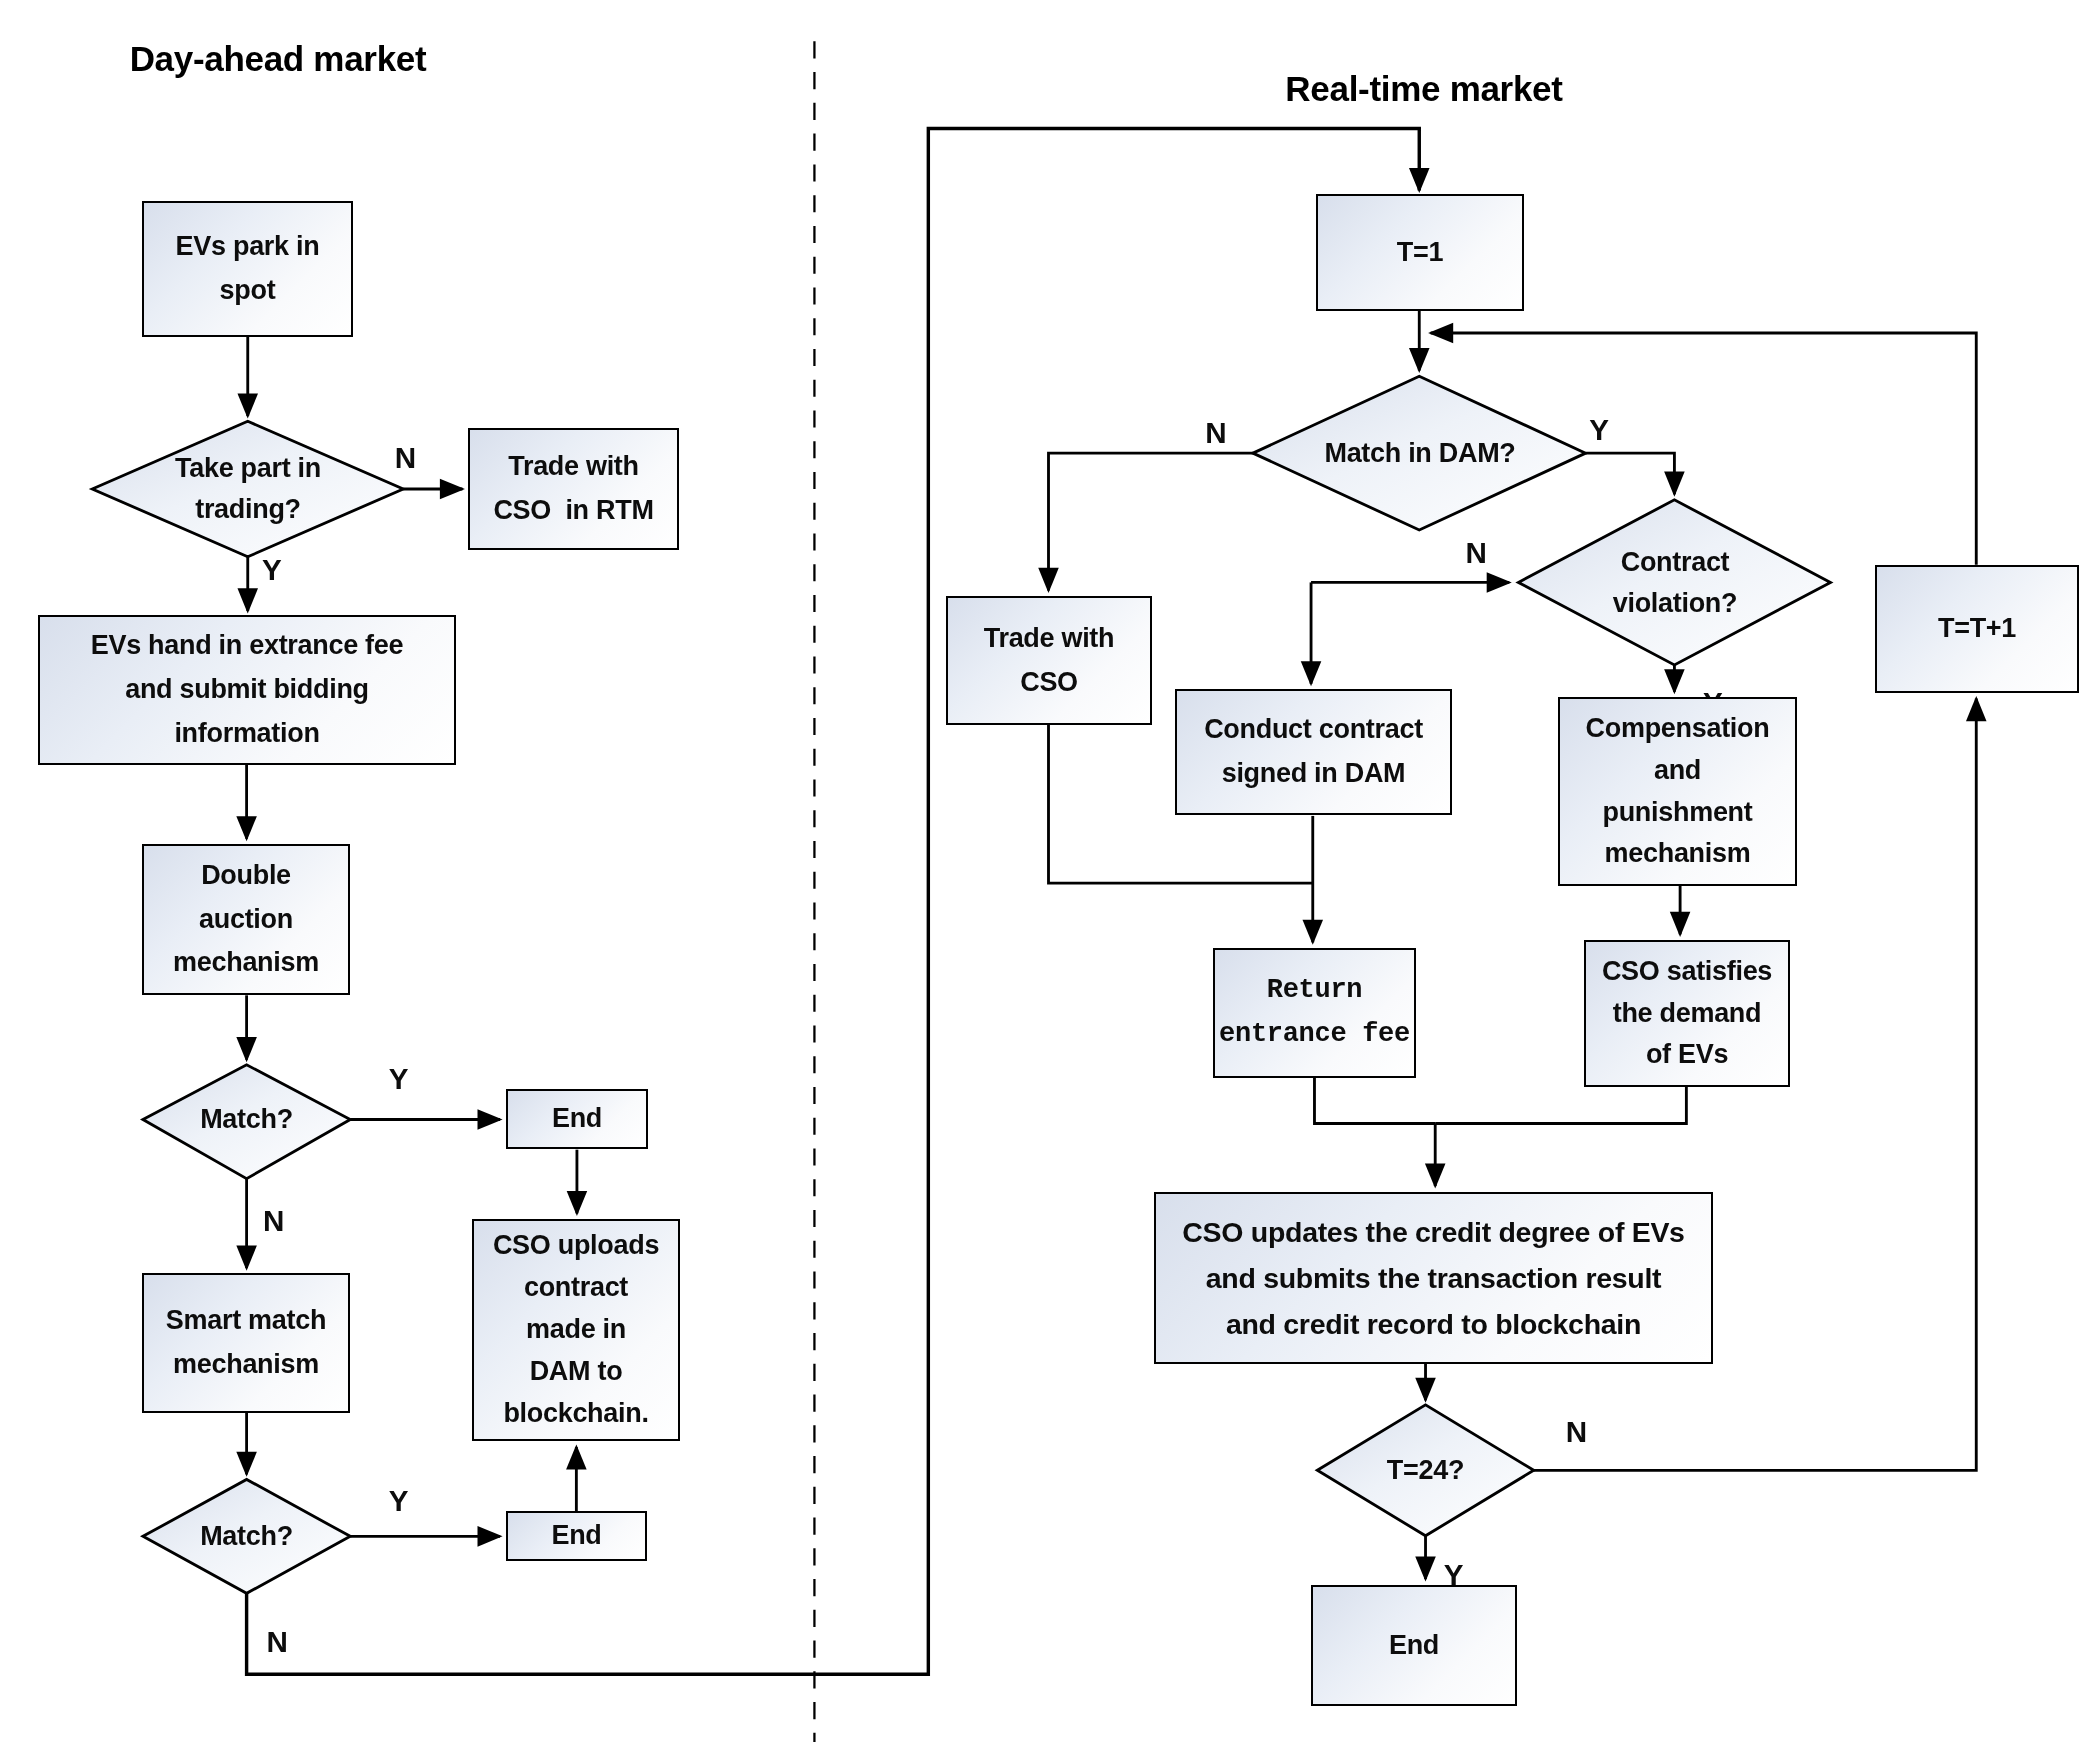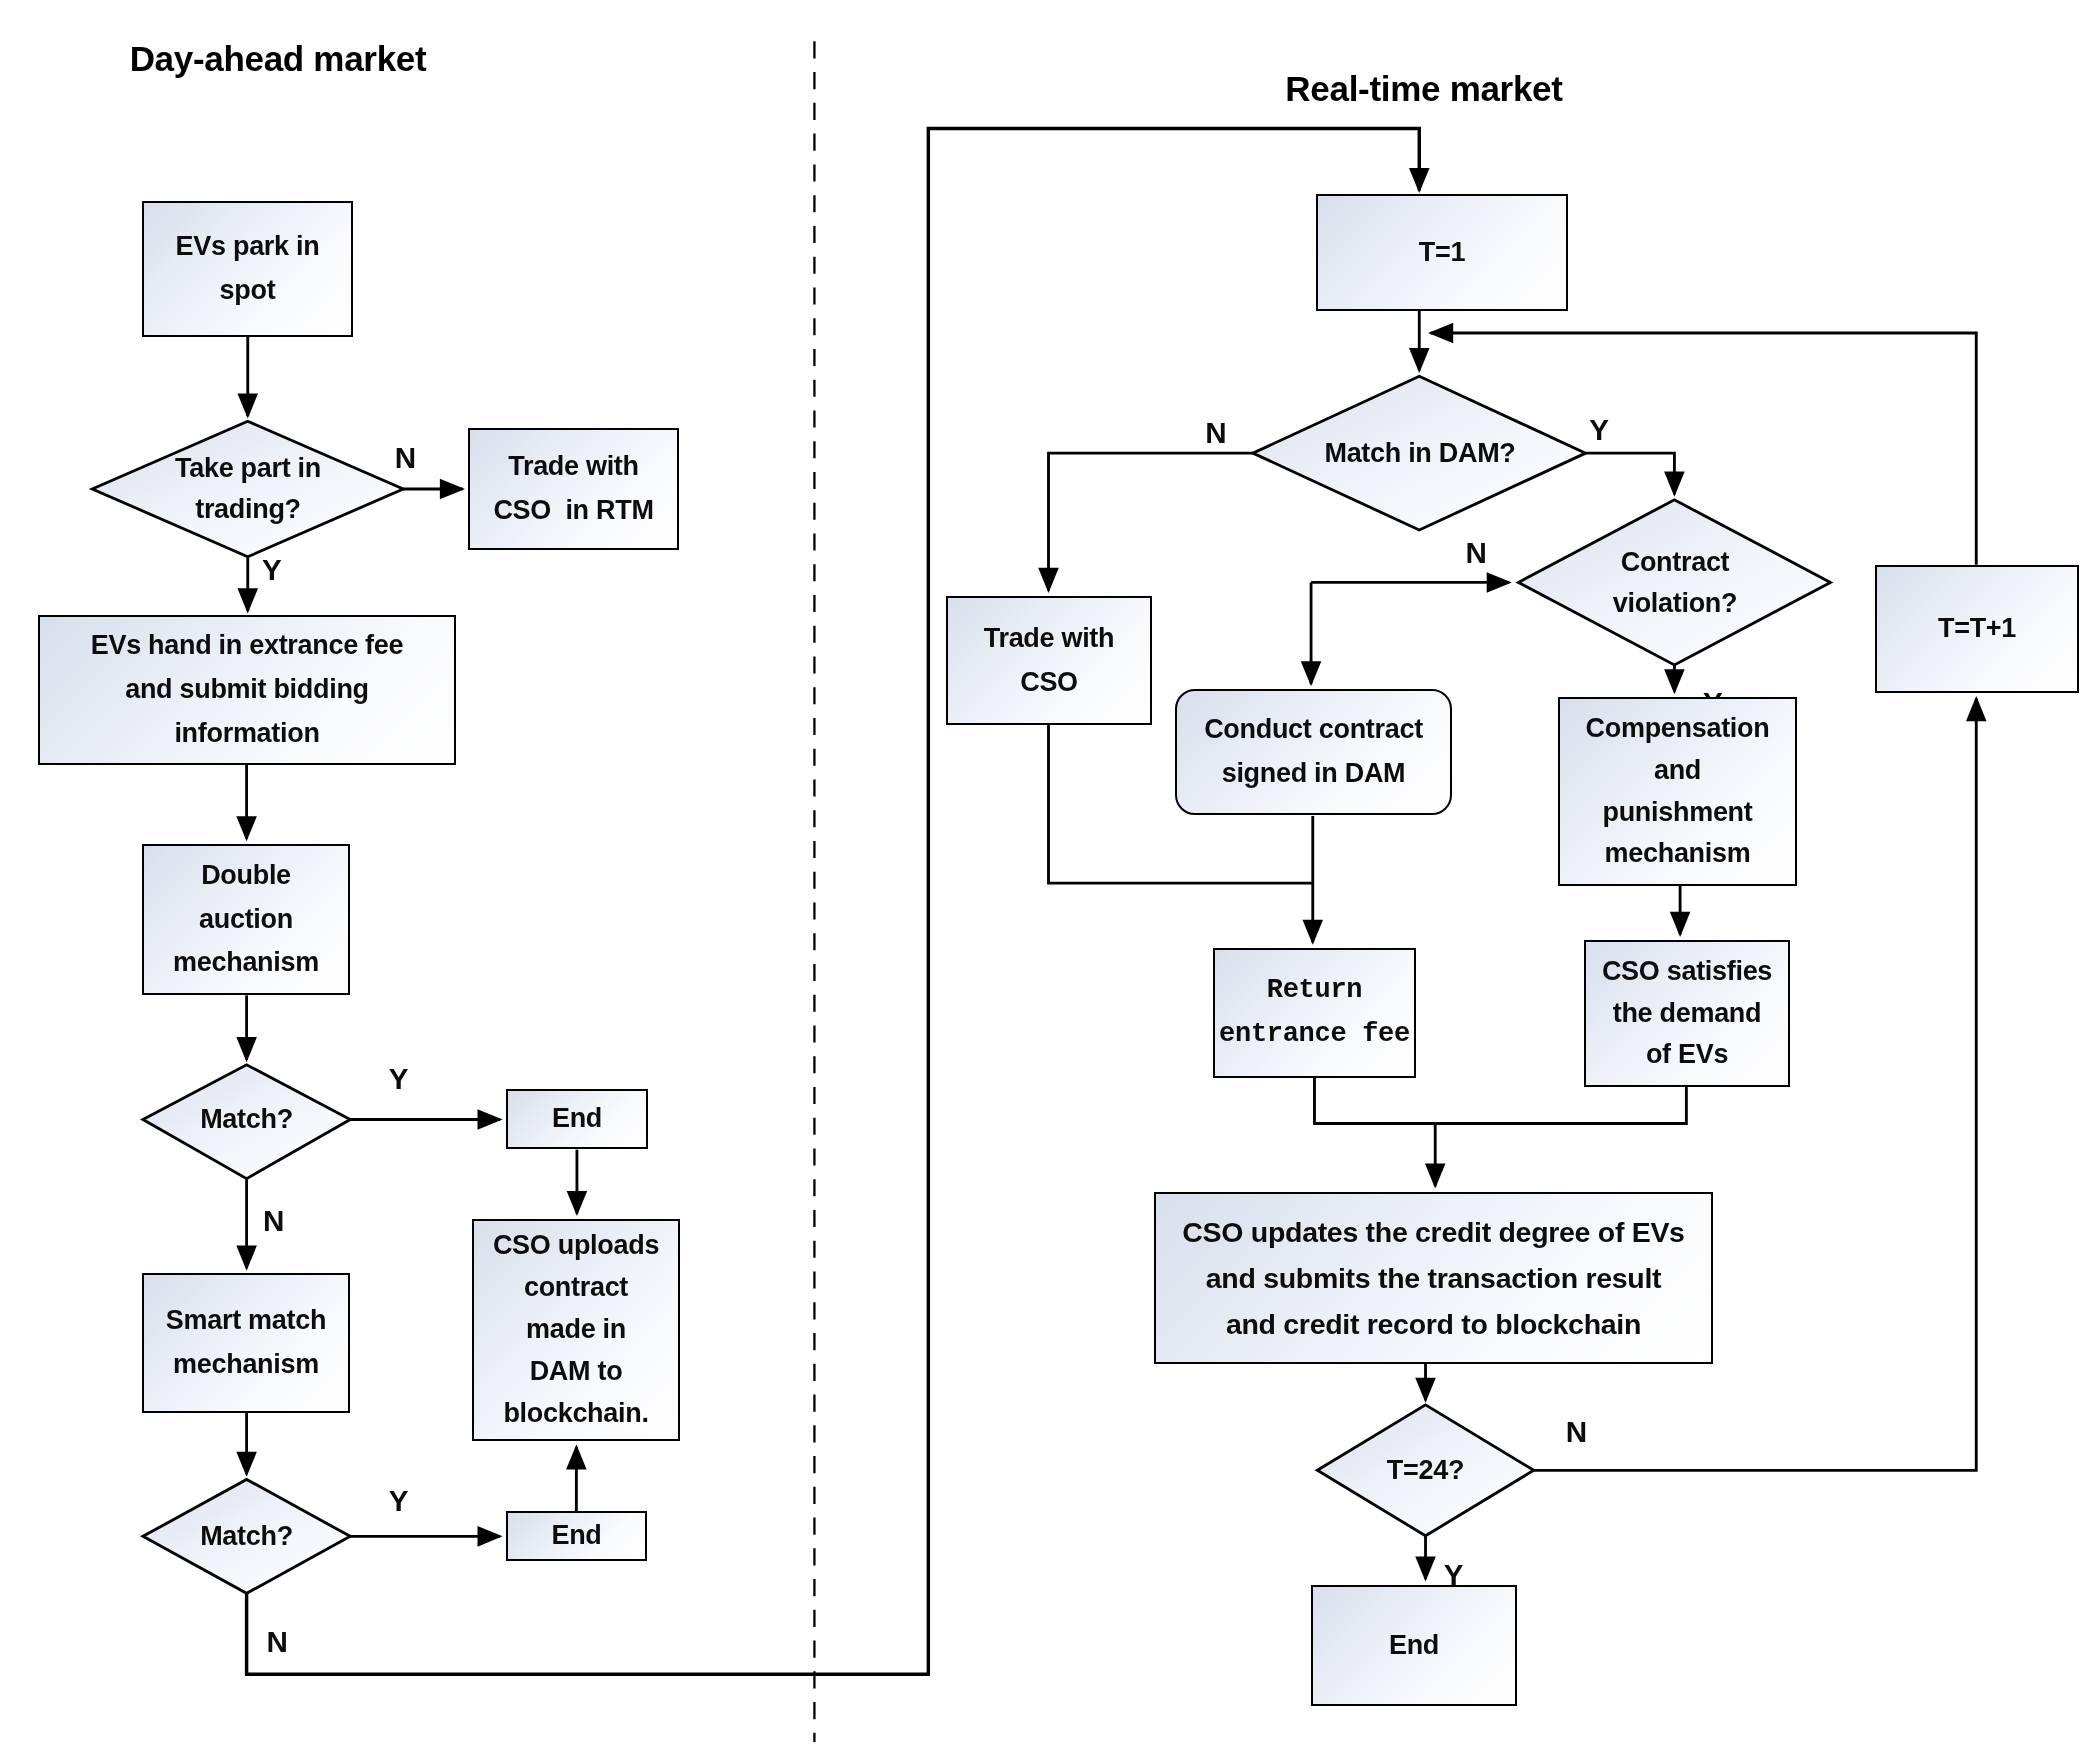--- a/index.html
+++ b/index.html
@@ -181,24 +181,24 @@
 blockchain.</div>
   <div class="node" style="left:142px;top:1273px;width:208px;height:140px;">Smart match
 mechanism</div>
   <div class="node" style="left:506px;top:1511px;width:141px;height:50px;">End</div>
 
   <div class="dlabel" style="left:134px;top:437px;width:228px;height:103px;">Take part in
 trading?</div>
   <div class="dlabel" style="left:161px;top:1087px;width:171px;height:64px;">Match?</div>
   <div class="dlabel" style="left:161px;top:1504px;width:171px;height:64px;">Match?</div>
 
-  <div class="node" style="left:1316px;top:194px;width:252px;height:117px;">T=1</div>
+  <div class="node" style="left:1316px;top:194px;width:208px;height:117px;">T=1</div>
   <div class="node" style="left:946px;top:596px;width:206px;height:129px;">Trade with
 CSO</div>
-  <div class="node" style="left:1175px;top:689px;width:277px;height:126px;border-radius:20px;">Conduct contract
+  <div class="node" style="left:1175px;top:689px;width:277px;height:126px;">Conduct contract
 signed in DAM</div>
   <div class="node" style="left:1558px;top:697px;width:239px;height:189px;line-height:1.55;">Compensation
 and
 punishment
 mechanism</div>
   <div class="node" style="left:1213px;top:948px;width:203px;height:130px;font-family:Liberation Mono, monospace;">Return
 entrance fee</div>
   <div class="node" style="left:1584px;top:940px;width:206px;height:147px;line-height:1.55;">CSO satisfies
 the demand
 of EVs</div>

